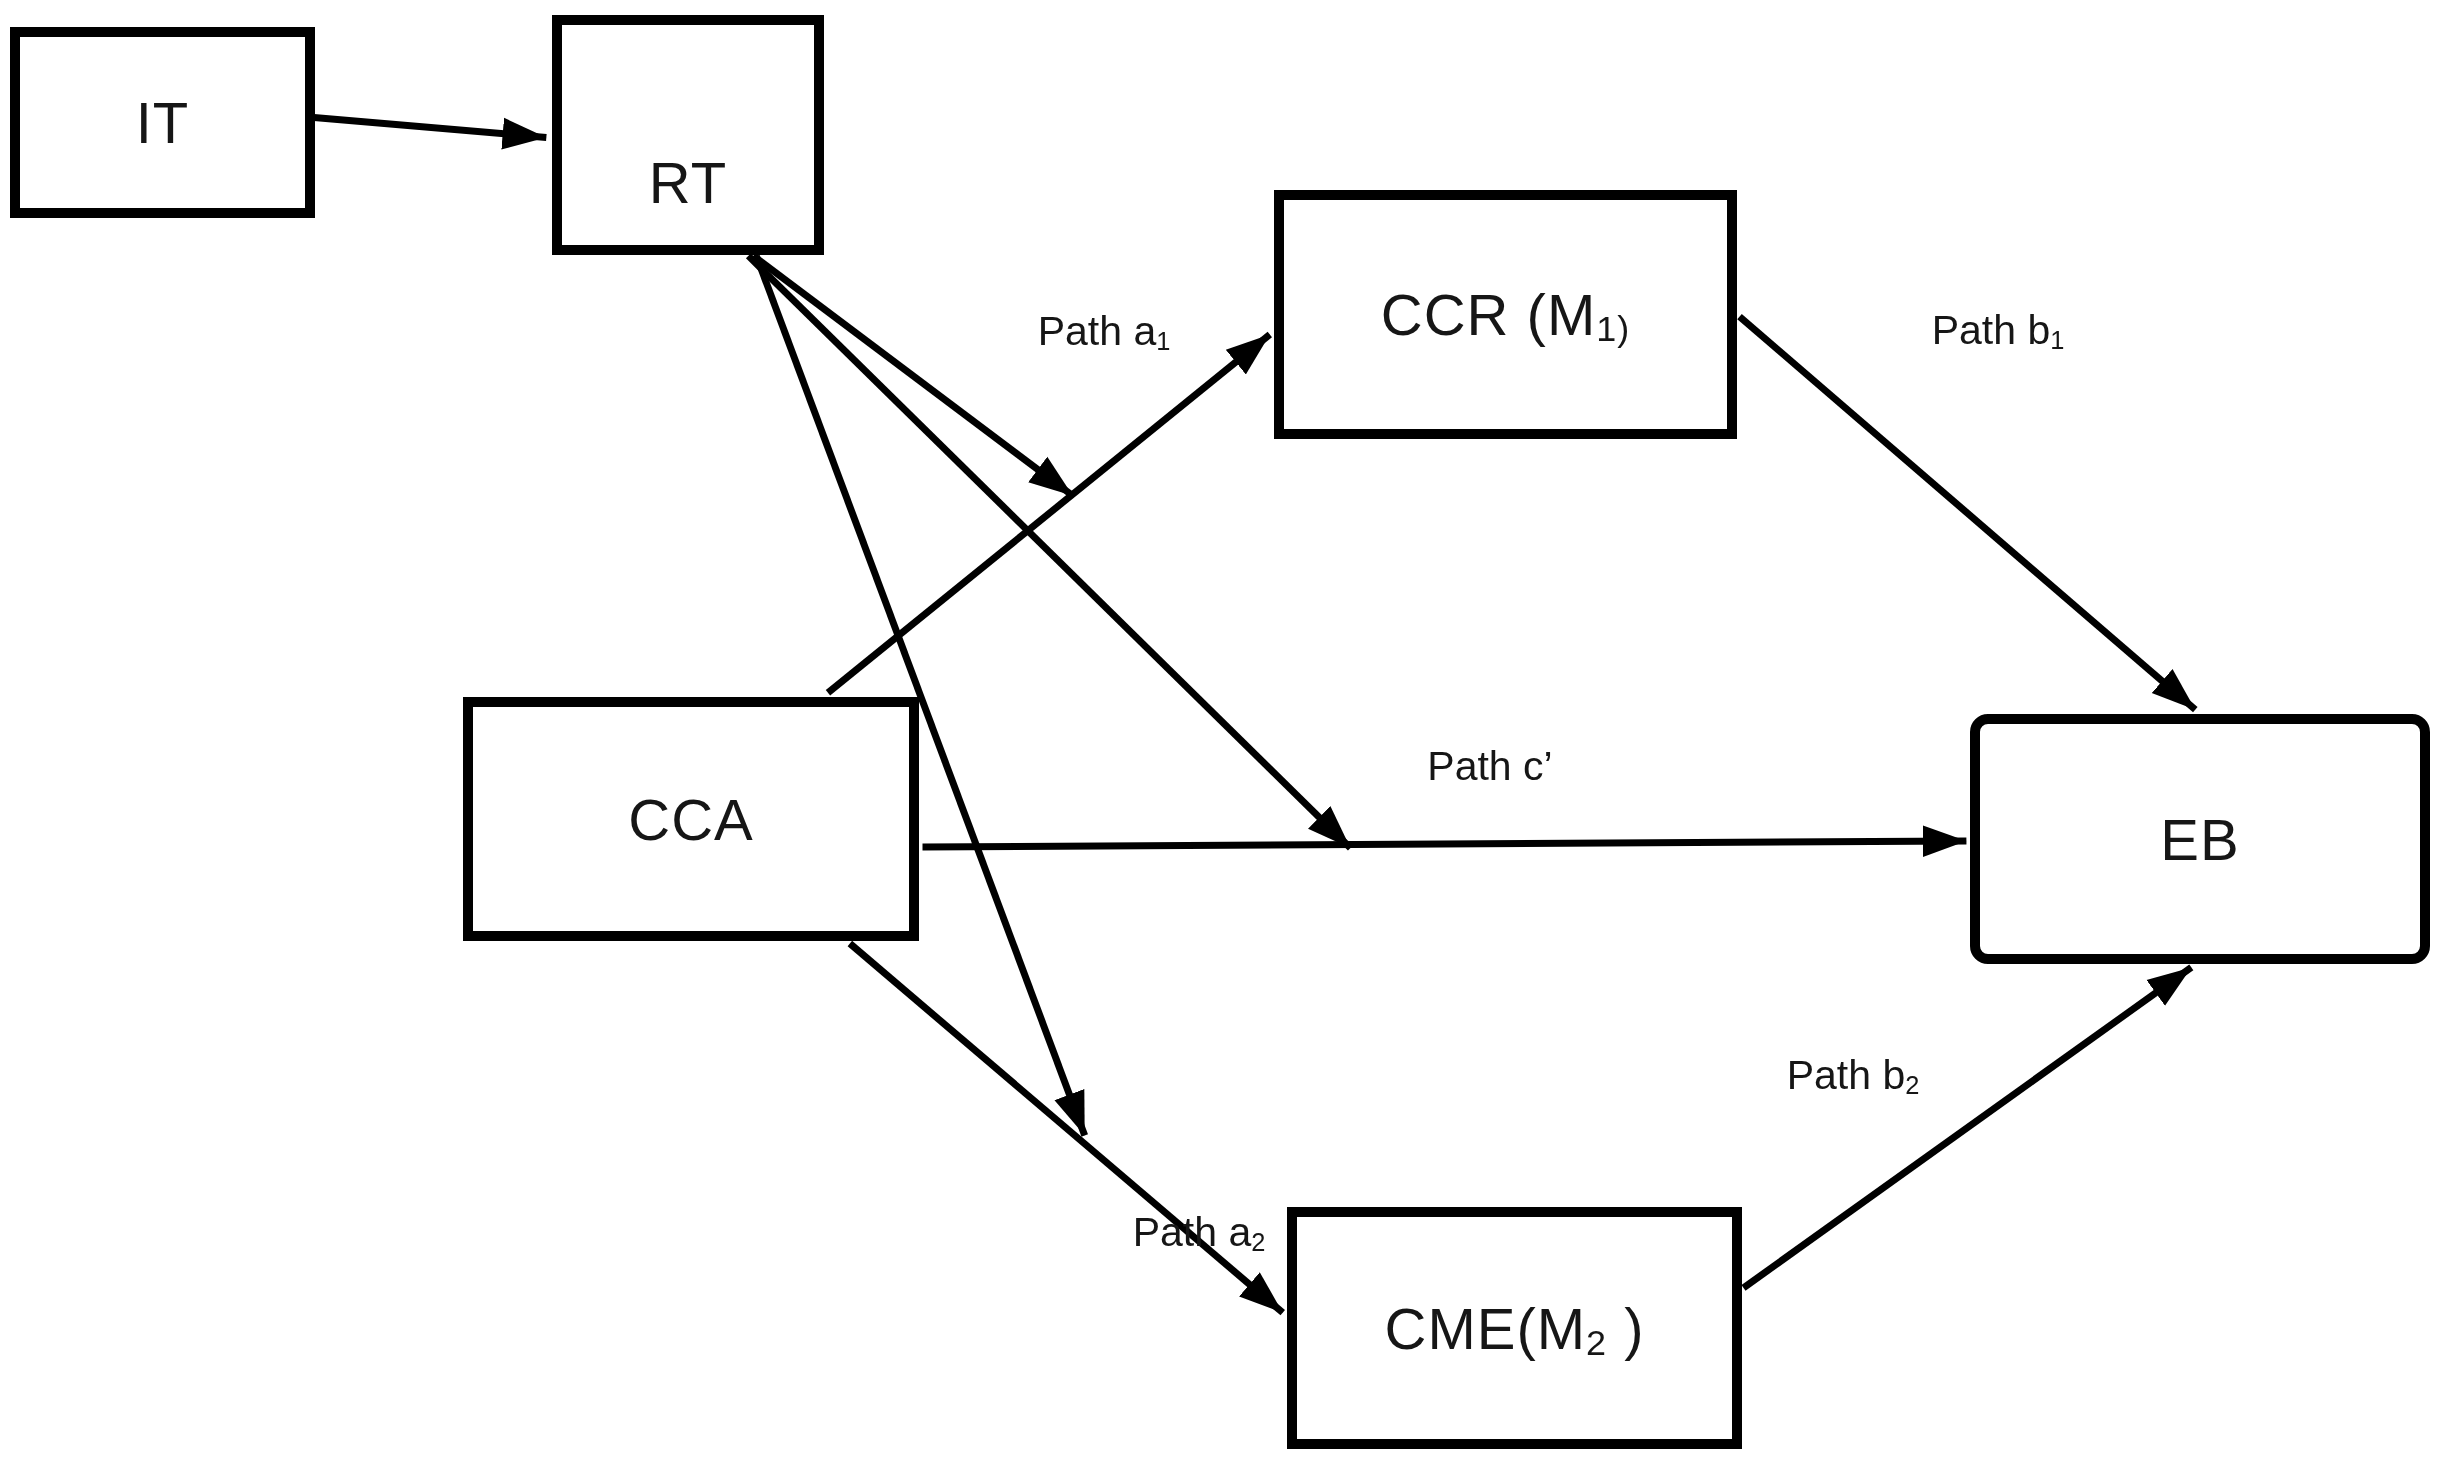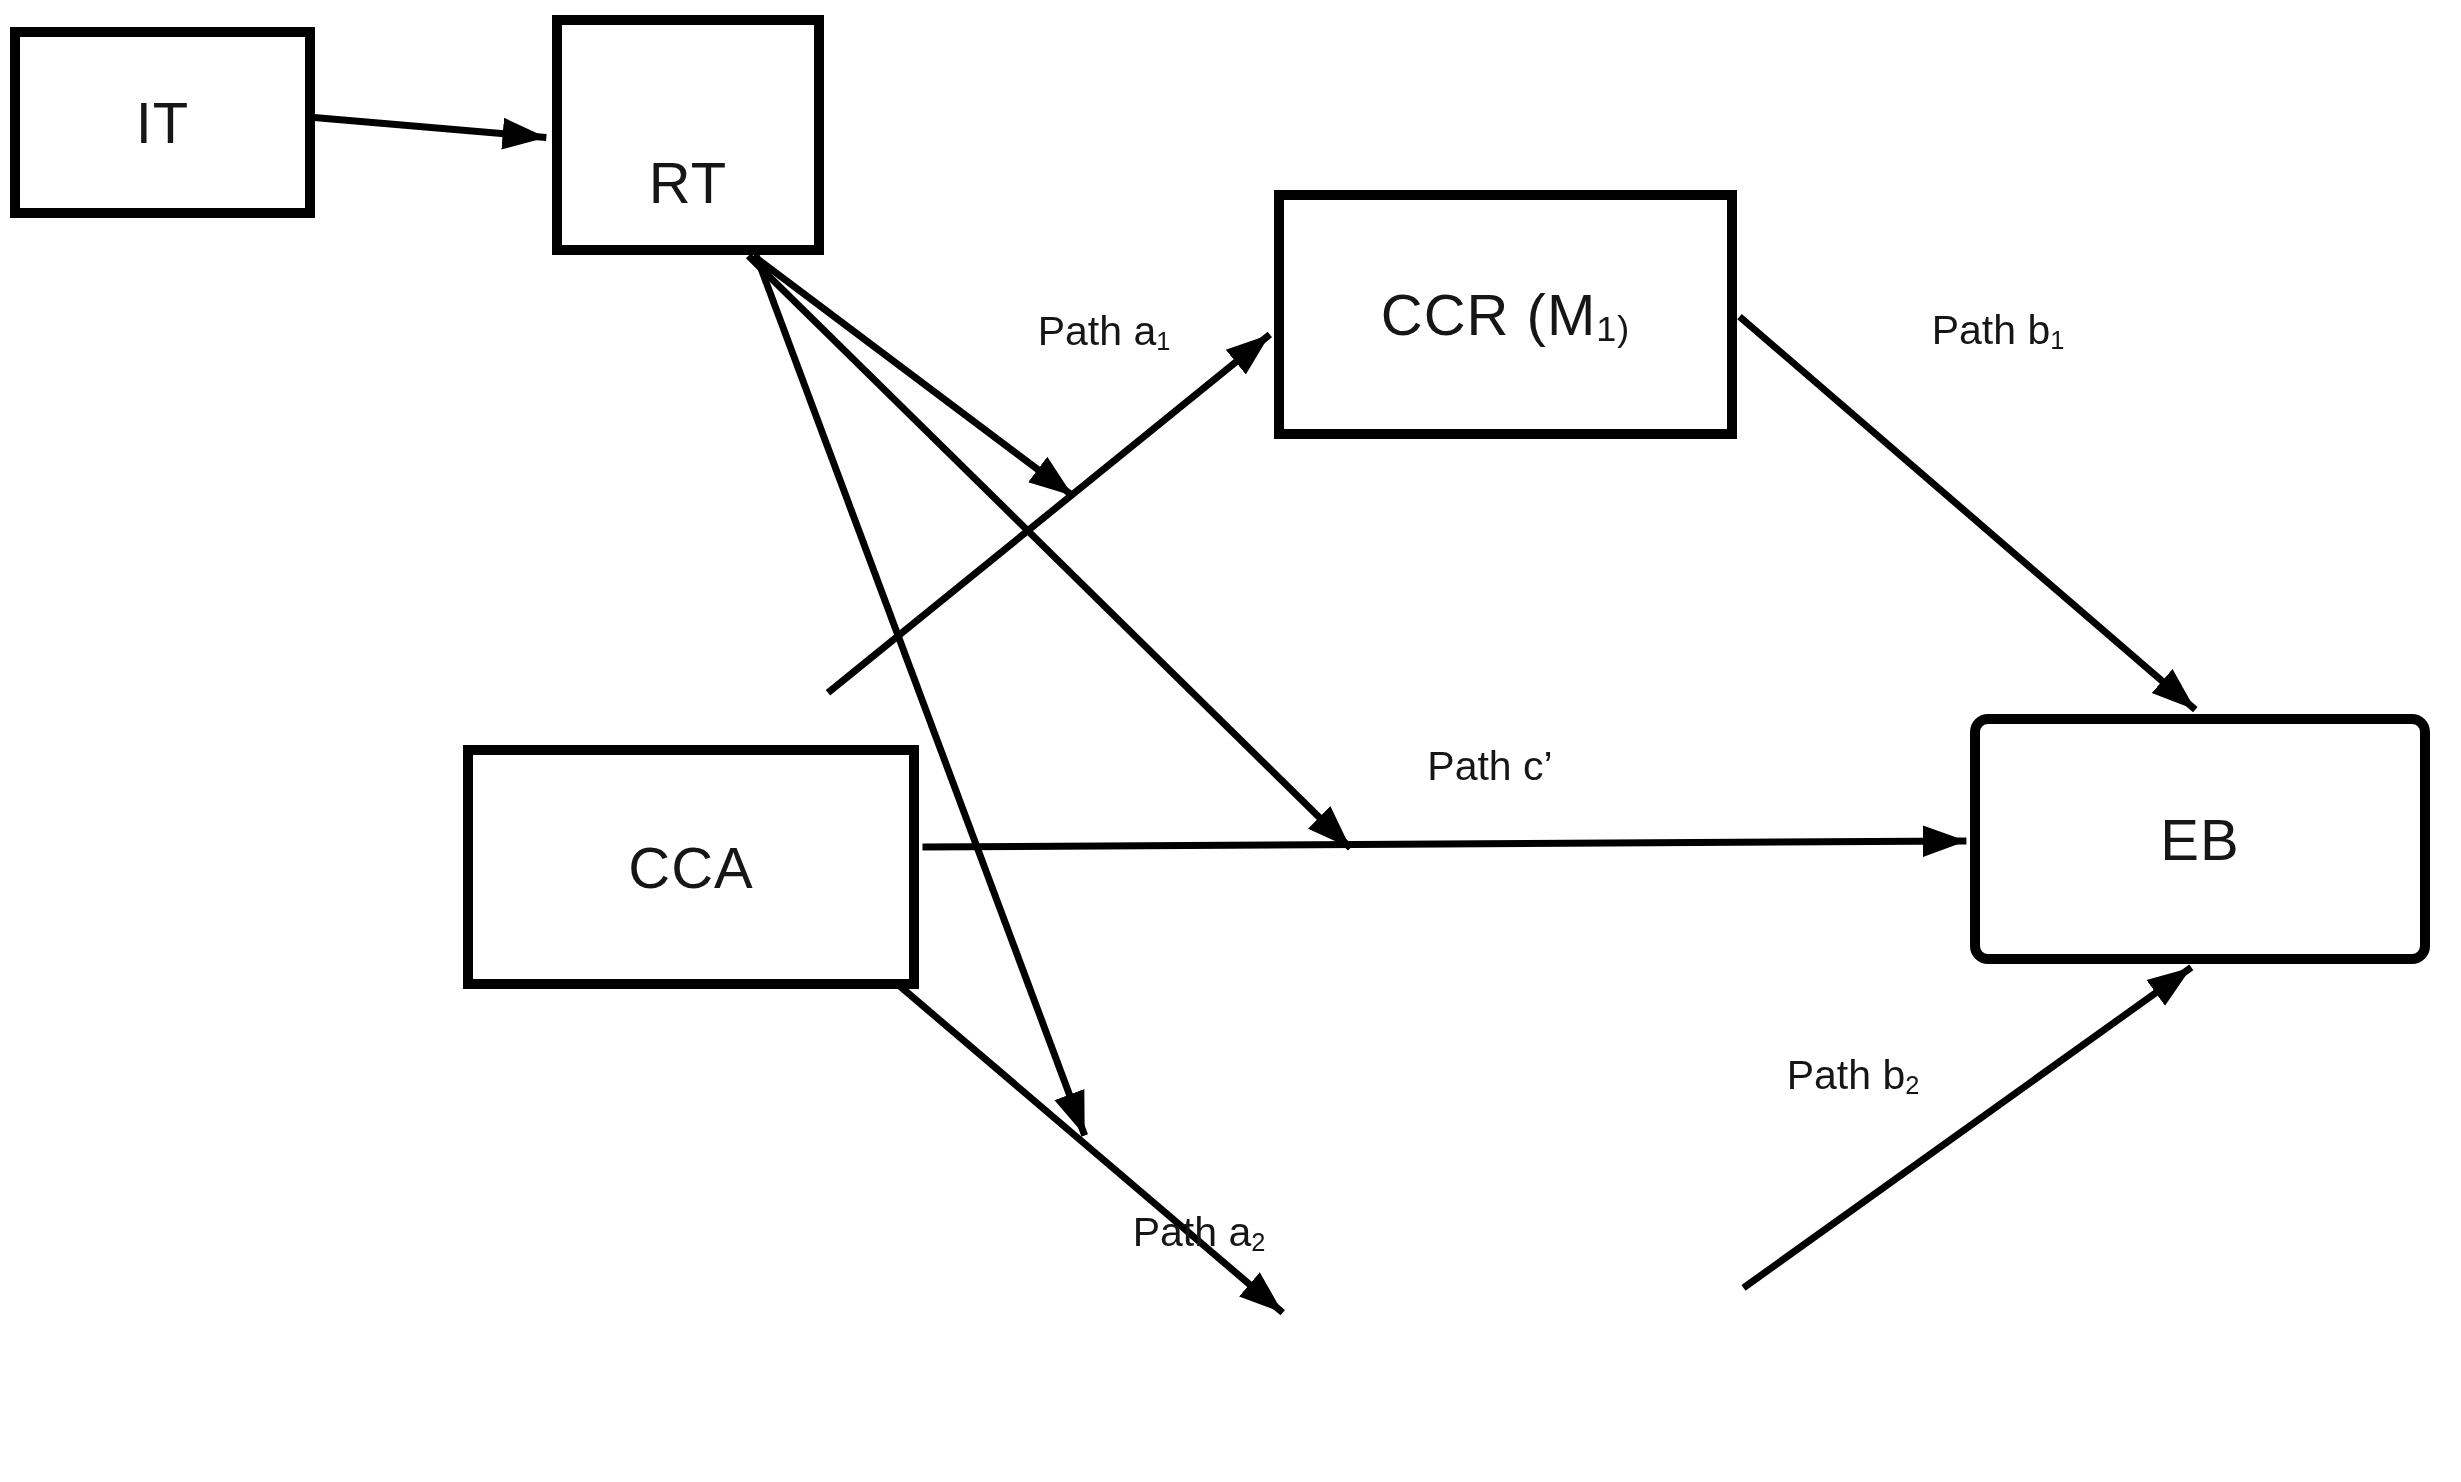--- a/index.html
+++ b/index.html
@@ -91,28 +91,31 @@
   </div>
 
   <div class="node rt-pad" style="left:552px; top:15px; width:272px; height:240px;">
     <span>RT</span>
   </div>
 
   <div class="node" style="left:1274px; top:190px; width:463px; height:249px;">
     <span><span>CCR (M</span><sub class="small-sub">1)</sub><span></span></span>
   </div>
 
-  <div class="node" style="left:463px; top:697px; width:456px; height:244px;margin-top:48px;">
+  <div class="node" style="left:463px; top:697px; width:456px; height:244px;">
     <span>CCA</span>
   </div>
 
   <div class="node" style="left:1970px; top:714px; width:460px; height:250px;border-radius:18px;">
     <span>EB</span>
   </div>
 
+  <div class="node" style="left:1287px; top:1207px; width:455px; height:242px;">
+    <span><span>CME(M</span><sub class="small-sub">2</sub><span> )</span></span>
+  </div>
 
   <div class="plabel" style="left:1104px; top:331px;">
     <span>Path a</span><sub class="small-sub">1</sub>
   </div>
 
   <div class="plabel" style="left:1998px; top:330px;">
     <span>Path b</span><sub class="small-sub">1</sub>
   </div>
 
   <div class="plabel" style="left:1490px; top:766px;">

